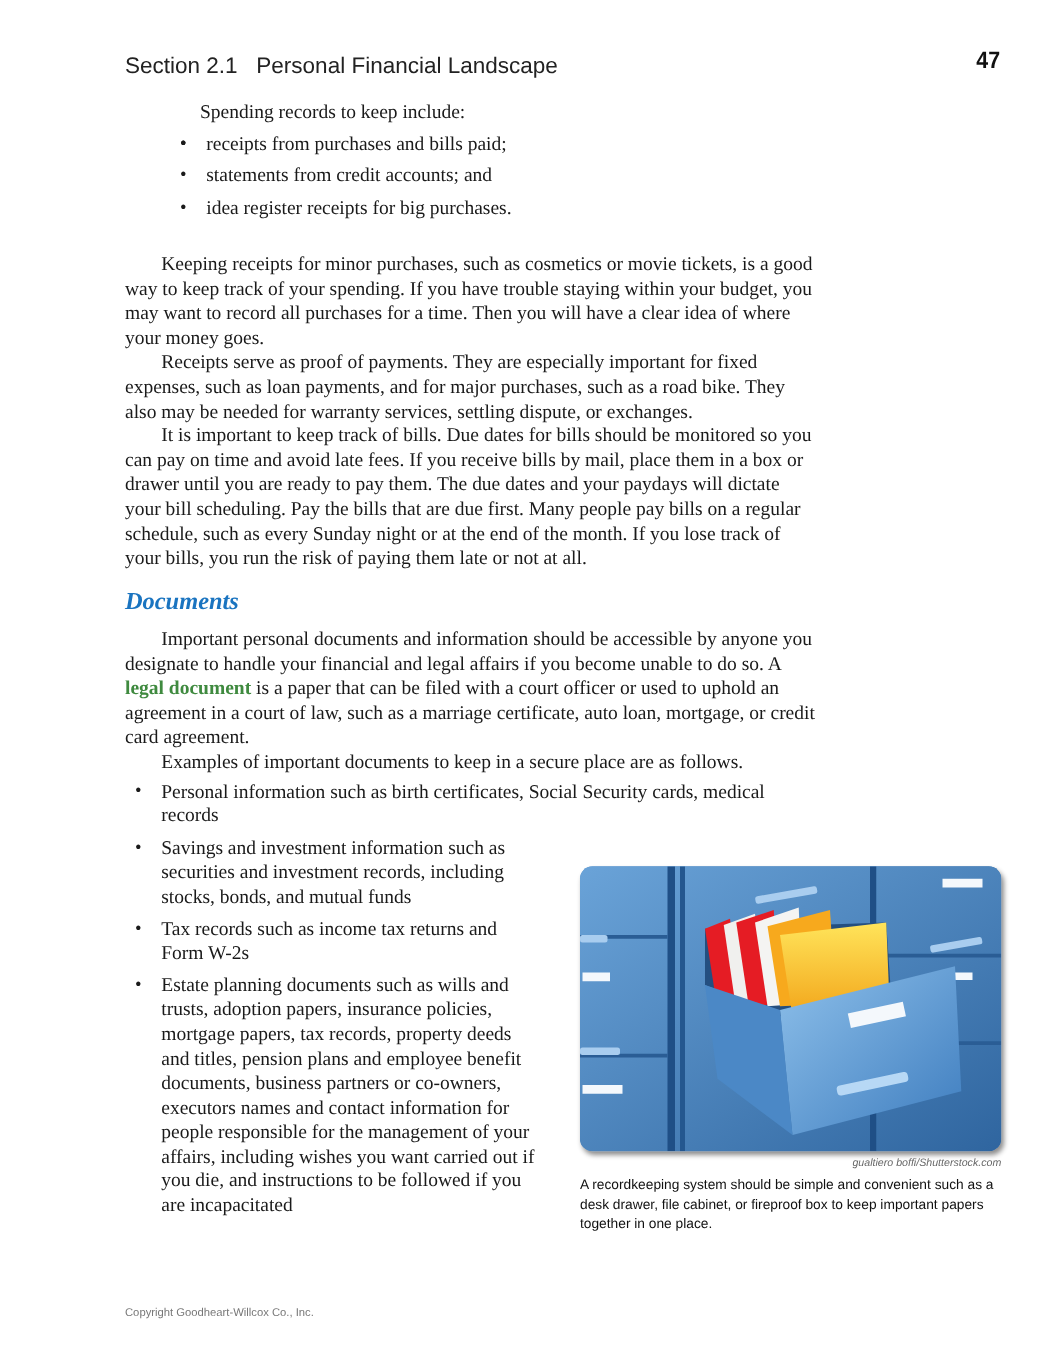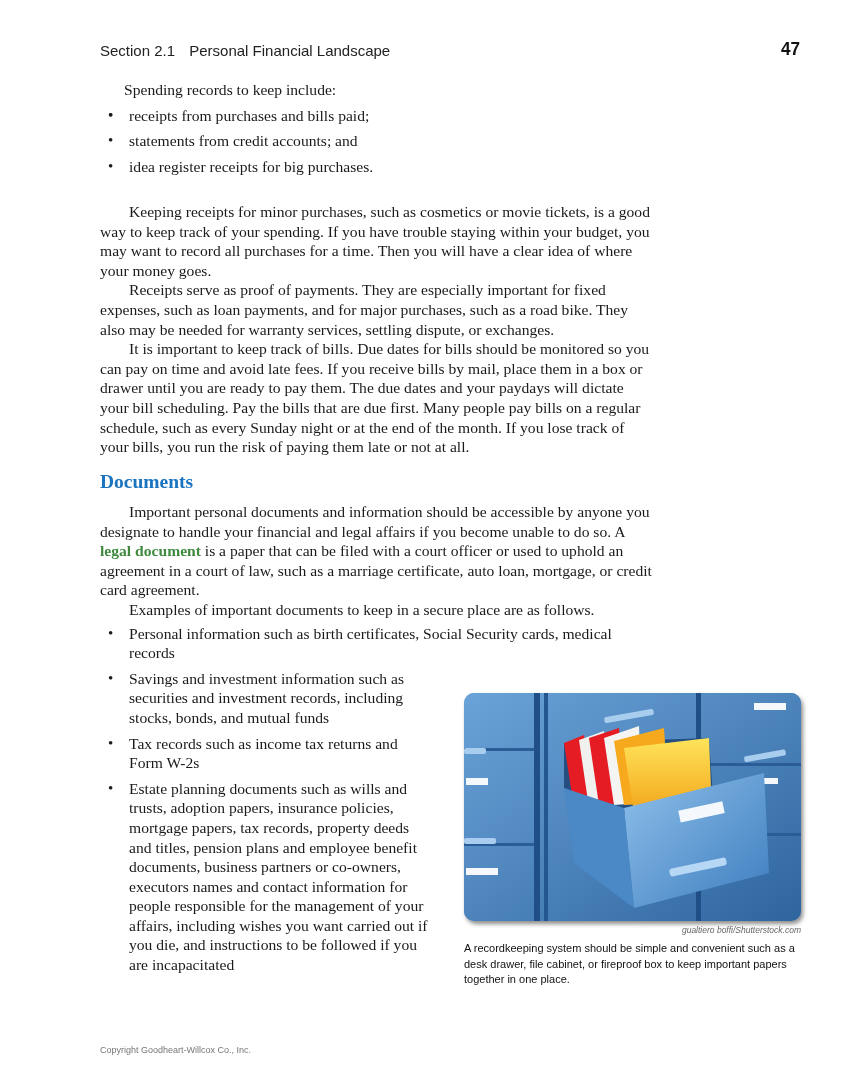--- a/index.html
+++ b/index.html
@@ -1,21 +1,21 @@
 <!DOCTYPE html>
 <html><head>
   <meta charset="utf-8">
   <style>
     * { box-sizing: border-box; margin: 0; padding: 0; }
     html, body { width: 849px; height: 1087px; background: #ffffff; }
     body { position: relative; overflow: hidden; color: #1a1a1a; }
 
     .running-head {
       position: absolute; left: 100px; top: 42px;
-      font-family: "Liberation Sans", sans-serif; font-size: 15px; color: #222;
+      font-family: "Liberation Sans", sans-serif; font-size: 18px; color: #222;
     }
     .running-head .sec { margin-right: 10px; }
     .page-number {
       position: absolute; right: 48px; top: 38px;
       font-family: "Liberation Sans", sans-serif; font-size: 19px; font-weight: bold; color: #111;
       transform: scaleX(0.9);
     }
 
     .body-text {
       font-family: "Liberation Serif", "DejaVu Serif", serif;
@@ -26,21 +26,21 @@
     .indent { text-indent: 29px; }
 
     .bullets { list-style: none; }
     .bullets li { position: relative; padding-left: 29px; margin-bottom: 6px; }
     .bullets li .dot {
       position: absolute; left: 8px; top: 0; font-size: 15px;
     }
 
     .heading {
       font-family: "Liberation Serif", "DejaVu Serif", serif;
-      font-weight: bold; font-size: 19.5px; color: #1a74c0;
+      font-weight: bold; font-size: 19.5px; color: #1a74c0; font-style: italic;
     }
     .key-term { color: #3f8a3f; font-weight: bold; }
 
     .figure {
       position: absolute; left: 464px; top: 693px; width: 337px; height: 228px;
       border-radius: 10px; overflow: hidden;
       box-shadow: 2px 3px 4px rgba(0,0,0,0.45);
       background: linear-gradient(135deg, #5e97cf 0%, #3f78b4 50%, #2b5e98 100%);
     }
     .credit {
@@ -58,21 +58,21 @@
   </style>
 </head>
 <body>
 
 <div class="running-head">
   <span class="sec">Section 2.1</span>
   <span>Personal Financial Landscape</span>
 </div>
 <div class="page-number">47</div>
 
-<div class="block body-text" style="top:80px;">
+<div class="block body-text" style="top:80px;margin-left:36px;">
   <p class="indent" style="text-indent:24px;margin-bottom:3px;">Spending records to keep include:</p>
   <ul class="bullets">
     <li><span class="dot">•</span></li>
     <li><span class="dot">•</span><span>receipts from purchases and bills paid;</span></li>
     <li><span class="dot">•</span><span>statements from credit accounts; and</span></li>
     <li><span class="dot">•</span><span>idea register receipts for big purchases.</span></li>
   </ul>
 </div>
 
 <div class="block body-text" style="top:202px;">

